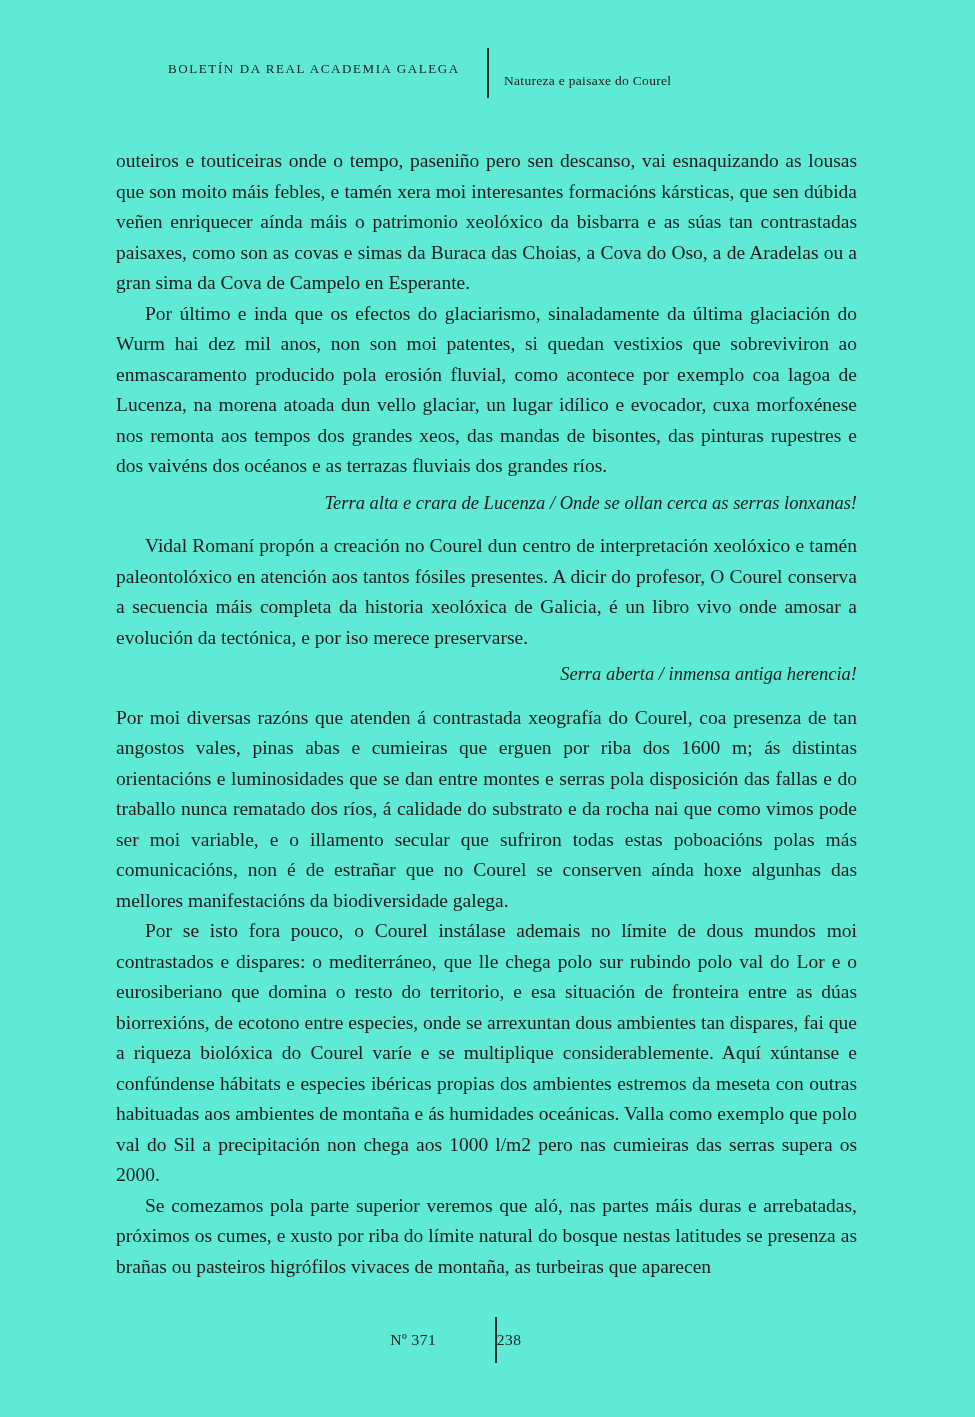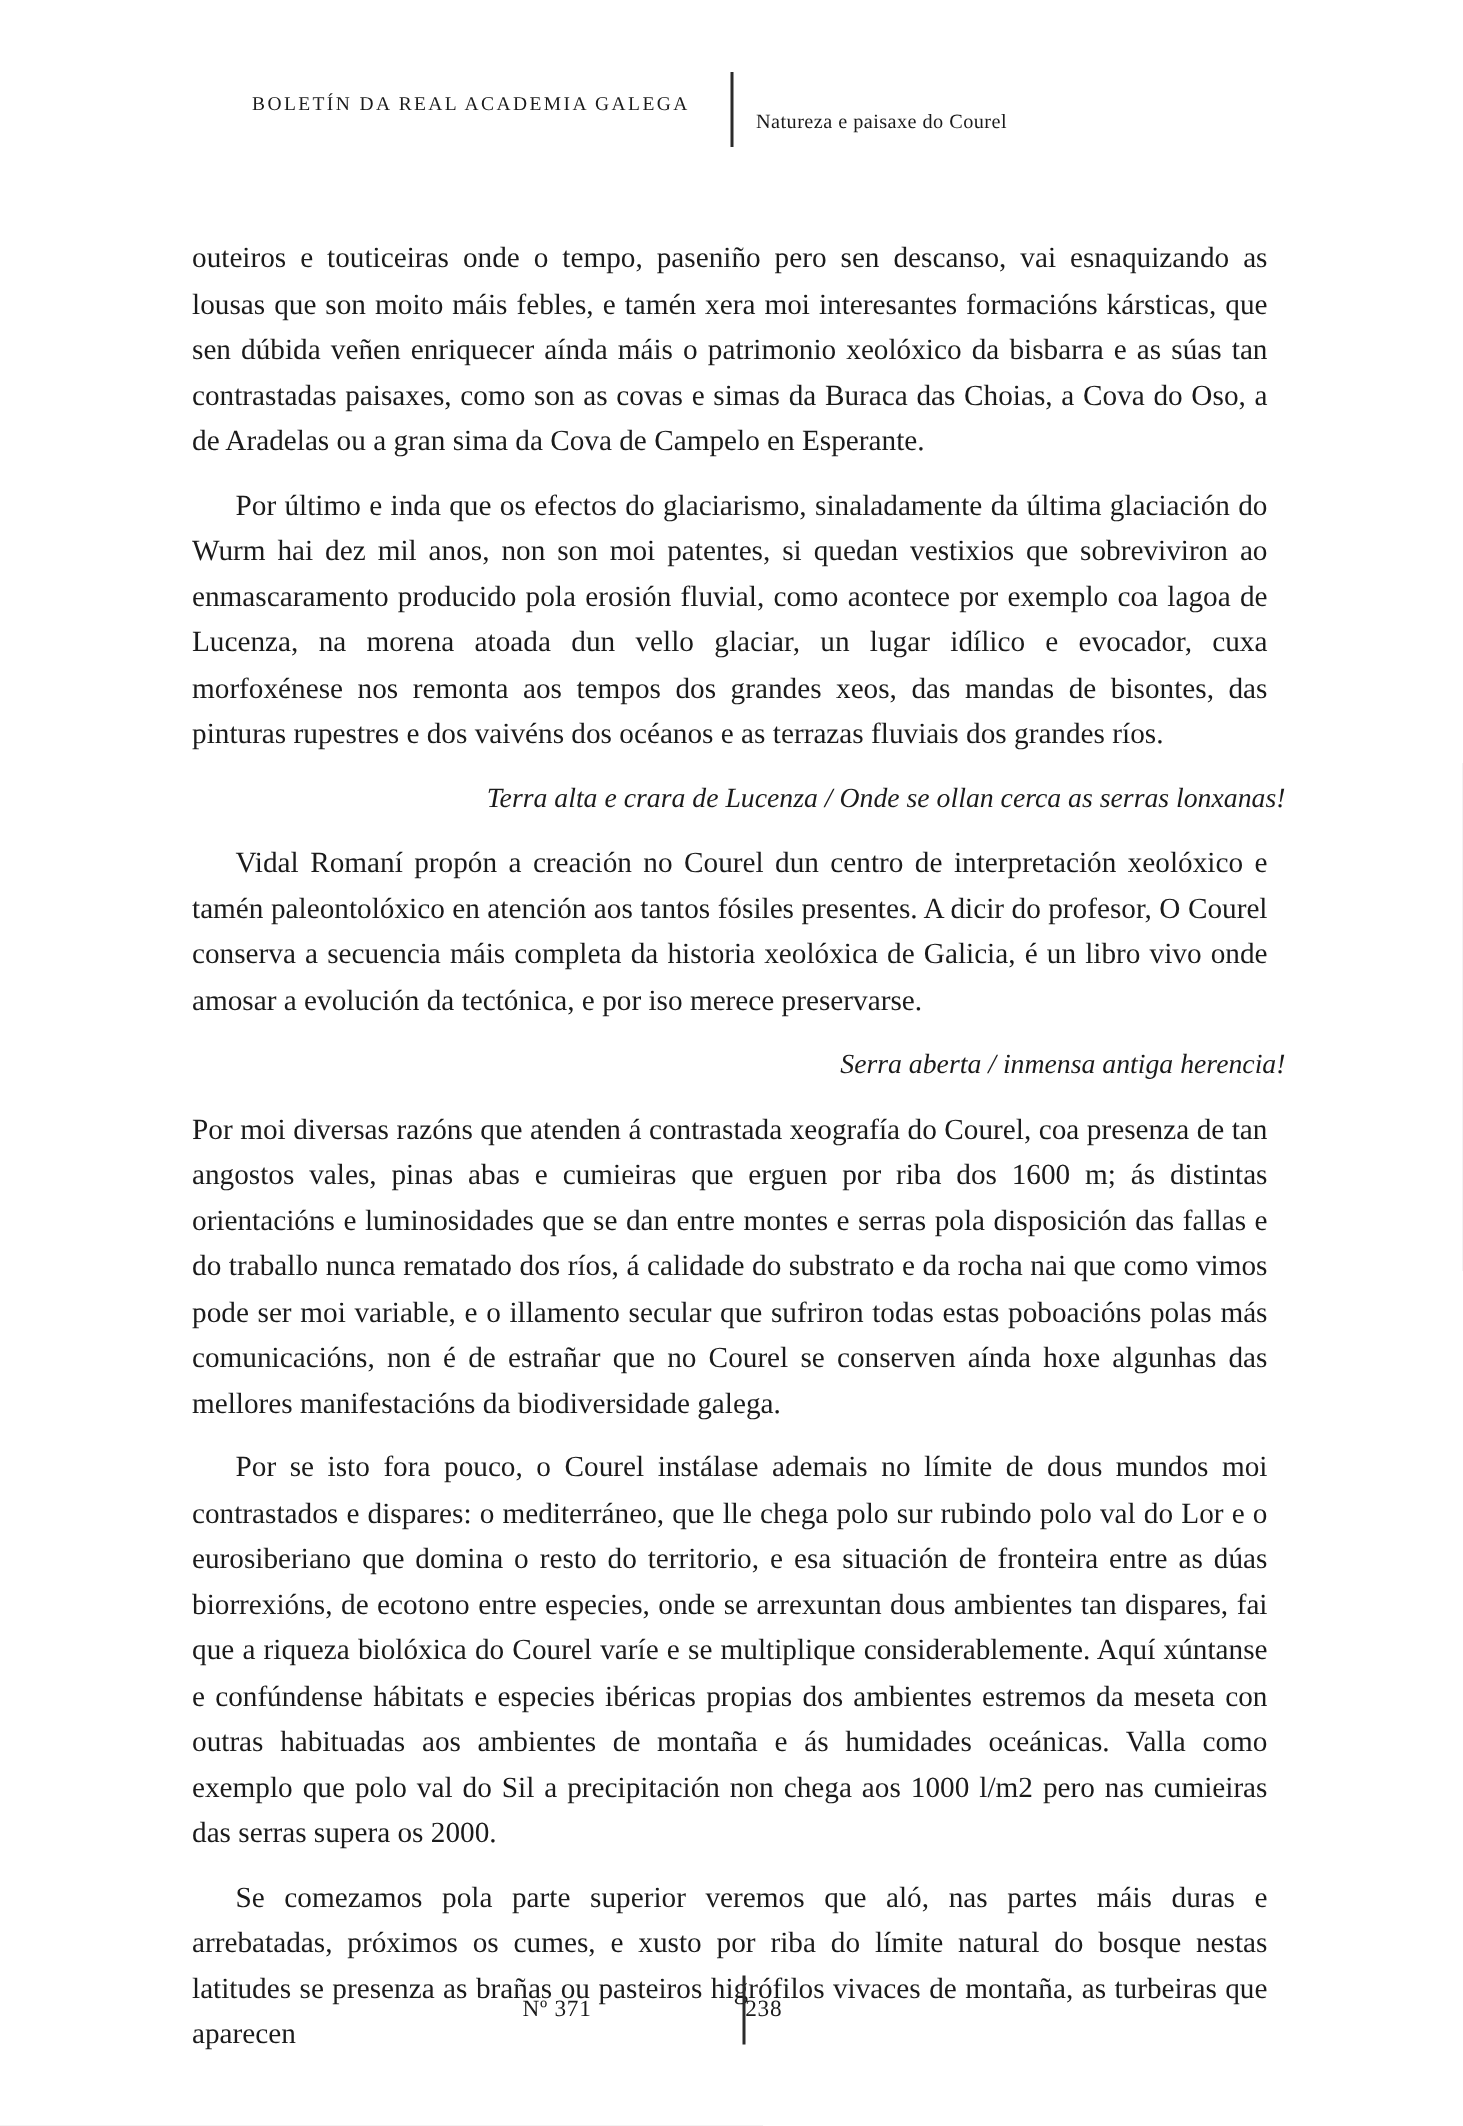--- a/index.html
+++ b/index.html
@@ -6,21 +6,21 @@
   html, body {
     margin: 0;
     padding: 0;
     background: #e9e9e9;
   }
   .page {
     position: relative;
     width: 975px;
     height: 1417px;
     margin: 0 auto;
-    background: #ffffff;
+    background: #5eead4;
     color: #1b1b1b;
     font-family: "Liberation Serif", "DejaVu Serif", serif;
     overflow: hidden;
   }
 
   
   .page-header {
     position: absolute;
     top: 48px;
     left: 0;
@@ -55,21 +55,21 @@
   
   .body-text {
     position: absolute;
     left: 116px;
     top: 146px;
     width: 741px;
     font-size: 19.5px;
     line-height: 30.5px;
     text-align: justify;
   }
-  .para { margin: 12px; }
+  .para { margin: 0; }
   .para.indent { text-indent: 29px; }
   .quote {
     margin: 6px 0 13px 88px;
     font-style: italic;
     font-size: 18.5px;
     text-align: right;
   }
   .section-heading {
     margin: 10px 0 0 0;
     font-size: 19.5px;
@@ -85,21 +85,21 @@
     left: 0;
     width: 975px;
     height: 46px;
     display: flex;
     justify-content: center;
     align-items: center;
     font-size: 15.5px;
   }
   .footer-issue {
     width: 130px;
-    text-align: left;
+    text-align: center;
     padding-right: 17px;
     letter-spacing: 0.5px;
   }
   .footer-rule {
     width: 1.5px;
     height: 46px;
     background: #2b2b2b;
   }
   .footer-page {
     width: 130px;

